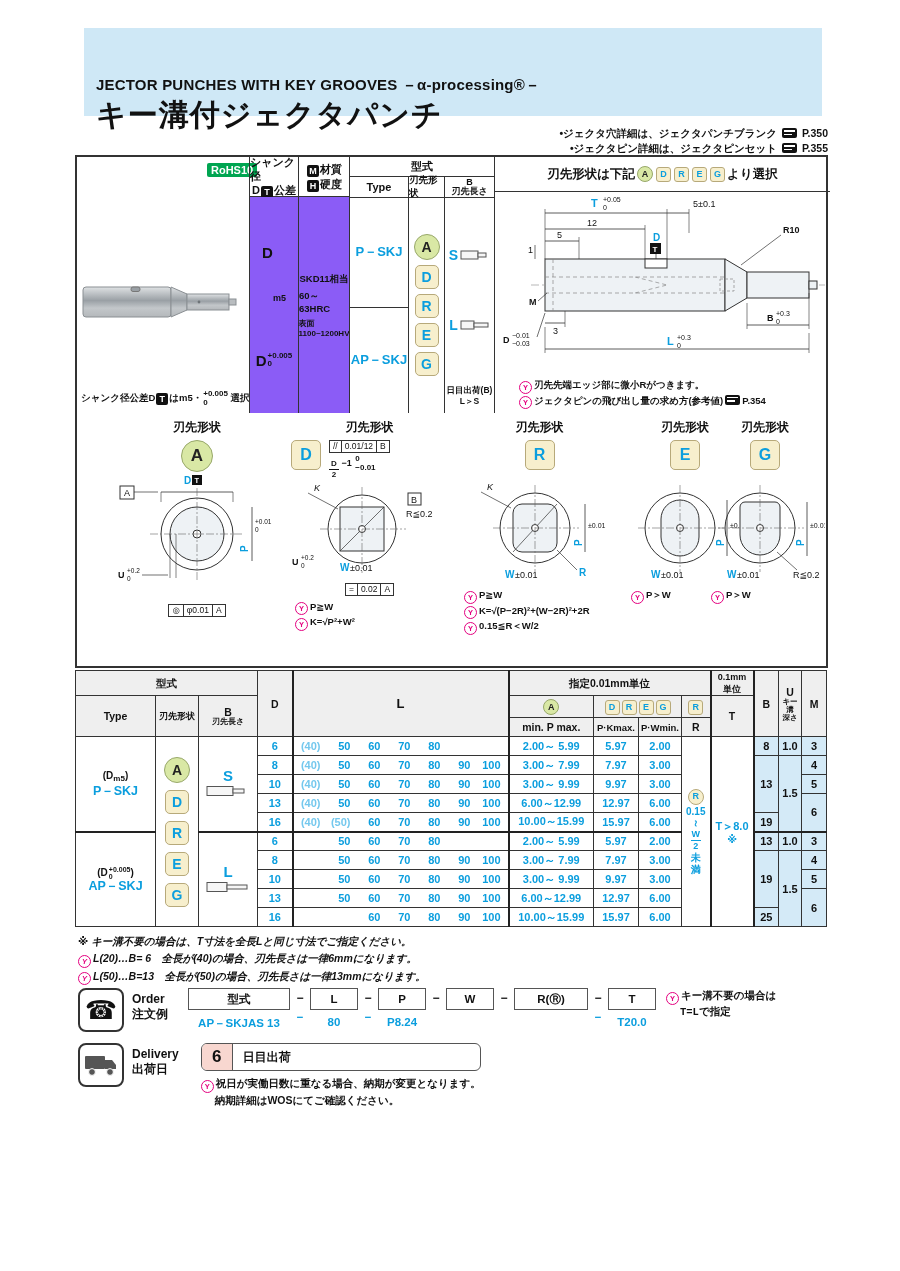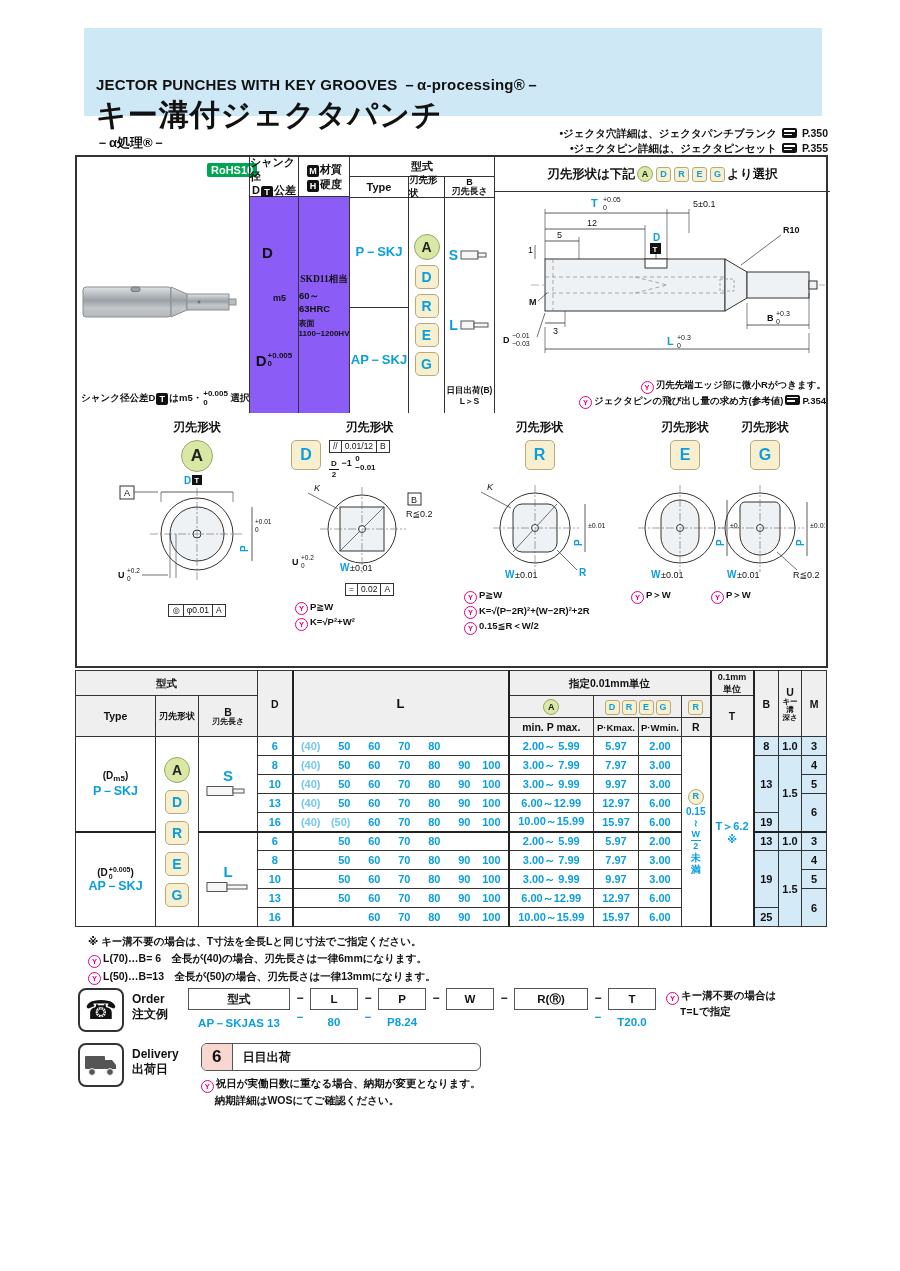--- a/index.html
+++ b/index.html
@@ -49,21 +49,21 @@
   .tkT{border-top:2px solid #222 !important;}
   .lgrid{display:grid;grid-template-columns:repeat(7,1fr);}
   .lgrid span{text-align:right;padding-right:5px;color:#0b9ede;}
   .lgrid span.paren{color:#74c8ee;}
   td.dcol,td.prcol,td.pkcol,td.pwcol{color:#0b9ede;}
   .typecell{line-height:13px;}
   .rstack{display:flex;flex-direction:column;align-items:center;gap:1px;color:#0b9ede;font-size:10px;line-height:11px;font-weight:bold;}
   .frac{display:inline-flex;flex-direction:column;align-items:center;line-height:9px;font-size:9px;}
   .frac .bar{width:10px;border-top:1px solid #0b9ede;margin:1px 0;}
   
-  .fnotes{left:88px;top:933px;font-size:10.5px;font-weight:bold;line-height:17px;}
+  .fnotes{left:78px;top:933px;font-size:10.5px;font-weight:bold;line-height:17px;font-style:italic;}
   .orderrow{left:78px;top:988px;display:flex;align-items:flex-start;}
   .iconbox{width:46px;height:44px;border:2px solid #333;border-radius:8px;display:flex;align-items:center;justify-content:center;box-sizing:border-box;}
   .ordlbl{font-size:12px;font-weight:bold;line-height:15px;margin:4px 6px 0 8px;}
   .obox{border:1px solid #555;height:20px;display:flex;align-items:center;justify-content:center;
         font-size:11.5px;font-weight:bold;background:#fff;}
   .ogrp{display:flex;flex-direction:column;align-items:center;}
   .oval{font-size:11.5px;font-weight:bold;color:#0b9ede;margin-top:6px;white-space:nowrap;}
   .osep{width:20px;text-align:center;font-weight:bold;font-size:12px;padding-top:3px;}
   .delrow{left:78px;top:1043px;display:flex;align-items:flex-start;}
   .daybox{display:flex;border:1px solid #555;border-radius:6px;overflow:hidden;height:26px;}
@@ -81,21 +81,20 @@
   .shapepanel{position:absolute;top:6px;display:flex;flex-direction:column;align-items:center;}
   .sptitle{font-size:12px;font-weight:bold;}
   .spnotes{font-size:9.5px;font-weight:bold;line-height:13px;align-self:flex-start;}
 </style>
 </head>
 <body>
 
 <div class="abs band">
   <div class="t-en">JECTOR PUNCHES WITH KEY GROOVES －α-processing®－</div>
   <div class="t-ja">キー溝付ジェクタパンチ</div>
-  <div class="t-sub">－α処理®－</div>
 </div>
 
 <div class="abs topnotes">
   <div>
     <span>•ジェクタ穴詳細は、ジェクタパンチブランク</span>
     <span class="bookicon"></span>
     <span>P.350</span>
   </div>
   <div>
     <span>•ジェクタピン詳細は、ジェクタピンセット</span>
@@ -152,21 +151,21 @@
         </span>
     </div>
   </div>
 
   <div class="col cellblue" style="left:221px;width:51px;">
     <div class="hdrow" style="background:#fff;">
       <div><span class="sqbadge">M</span><span>材質</span></div>
       <div><span class="sqbadge">H</span><span>硬度</span></div>
     </div>
     <div class="abs" style="left:0;right:0;top:40px;bottom:0;display:flex;flex-direction:column;align-items:center;justify-content:center;gap:4px;">
-      <div style="font-size:9.5px;font-weight:bold;font-family:Liberation Serif, serif;">SKD11相当</div>
+      <div style="font-size:9.5px;font-weight:bold;">SKD11相当</div>
       <div style="font-size:9.5px;font-weight:bold;">60～63HRC</div>
       <div style="font-size:8px;font-weight:bold;">表面1100~1200HV</div>
     </div>
   </div>
 
   <div class="abs" style="left:272px;top:0;width:145px;height:20px;border-left:1px solid #333;border-bottom:1px solid #333;background:#fff;display:flex;align-items:center;justify-content:center;font-weight:bold;font-size:11px;box-sizing:border-box;">
     <span>型式</span>
   </div>
 
   <div class="col" style="left:272px;width:59px;top:20px;">
@@ -291,21 +290,21 @@
       <text x="281" y="123" class="dim" style="font-size:7px;">+0.3</text>
       <text x="281" y="131" class="dim" style="font-size:7px;">0</text>
 
       <line x1="50" y1="156" x2="314" y2="156" stroke="#333" stroke-width="0.8"></line>
       <line x1="50" y1="134" x2="50" y2="160" stroke="#333" stroke-width="0.6"></line>
       <line x1="314" y1="140" x2="314" y2="160" stroke="#333" stroke-width="0.6"></line>
       <text x="172" y="152" class="dimblue" style="font-size:11px;">L</text>
       <text x="182" y="147" class="dim" style="font-size:7px;">+0.3</text>
       <text x="182" y="155" class="dim" style="font-size:7px;">0</text>
     </svg>
-    <div class="abs" style="left:24px;right:4px;bottom:4px;font-size:9.5px;font-weight:bold;line-height:13px;text-align:right;">
+    <div class="abs" style="left:24px;right:4px;bottom:4px;font-size:9.5px;font-weight:bold;line-height:13px;">
       <div><span class="amark">Y</span><span>刃先先端エッジ部に微小Rがつきます。</span></div>
       <div><span class="amark">Y</span><span>ジェクタピンの飛び出し量の求め方(参考値)</span><span class="bookicon"></span><span>P.354</span></div>
     </div>
   </div>
 </div>
 
 <div class="abs shapebox">
 
   <div class="shapepanel" style="left:30px;width:180px;">
     <div class="sptitle">刃先形状</div>
@@ -568,21 +567,21 @@
           <span class="frac">
               <span>W</span>
               <span class="bar"></span>
               <span>2</span>
             </span>
           <span>未</span>
           <span>満</span>
         </div>
       </td>
       <td rowspan="10" class="tkL">
-        <div class="blue" style="font-size:11px;font-weight:bold;">T＞6.2</div>
+        <div class="blue" style="font-size:11px;font-weight:bold;">T＞8.0</div>
         <div class="blue" style="font-size:10px;">※</div>
       </td>
       <td class="bval tkL"><span>8</span></td>
       <td class="uval"><span>1.0</span></td>
       <td class="mval"><span>3</span></td>
     </tr>
 
     <tr>
       <td class="dcol"><span>8</span></td>
       <td class="tkL">
@@ -771,21 +770,21 @@
       <td class="prcol tkL"><span>10.00～15.99</span></td>
       <td class="pkcol"><span>15.97</span></td>
       <td class="pwcol"><span>6.00</span></td>
       <td class="bval tkL"><span>25</span></td>
     </tr>
   </tbody>
 </table>
 
 <div class="abs fnotes">
   <div>※ キー溝不要の場合は、T寸法を全長Lと同じ寸法でご指定ください。</div>
-  <div><span class="amark">Y</span><span>L(70)…B= 6　全長が(40)の場合、刃先長さは一律6mmになります。</span></div>
+  <div><span class="amark">Y</span><span>L(20)…B= 6　全長が(40)の場合、刃先長さは一律6mmになります。</span></div>
   <div><span class="amark">Y</span><span>L(50)…B=13　全長が(50)の場合、刃先長さは一律13mmになります。</span></div>
 </div>
 
 <div class="abs orderrow">
   <div class="iconbox">
       <span style="font-size:26px;">☎</span>
     </div>
   <div class="ordlbl">
     <div>Order</div>
     <div>注文例</div>

